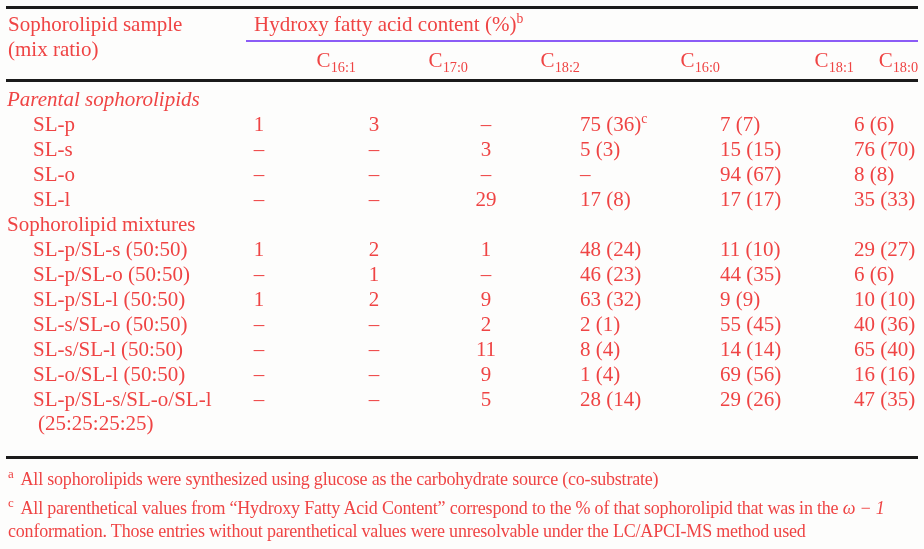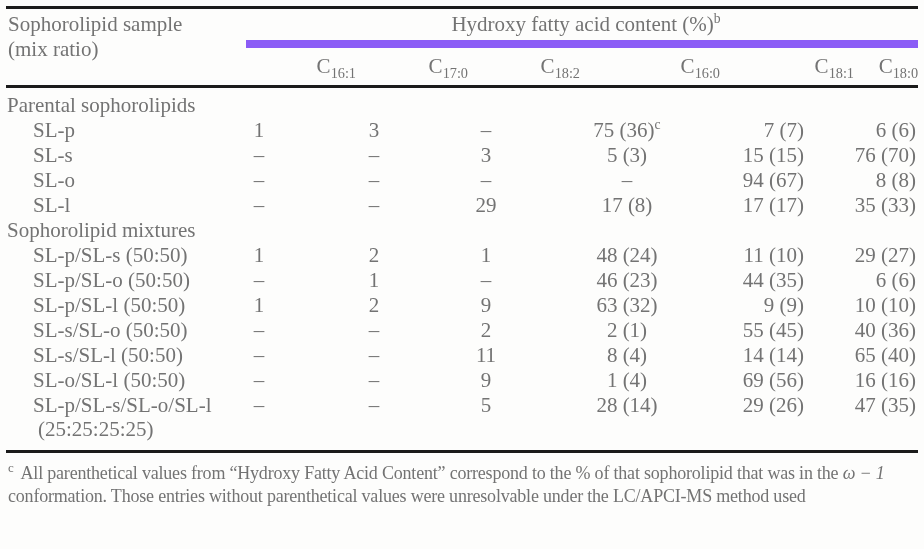--- a/index.html
+++ b/index.html
@@ -3,21 +3,21 @@
 <meta charset="utf-8">
 <style>
   html, body { margin: 0; padding: 0; background: #ffffff; }
   .page {
     position: relative;
     width: 924px;
     height: 549px;
     box-sizing: border-box;
     padding: 6px 6px 0 6px;
     background: #fdfdfc;
-    color: #737373;
+    color: #ef4444;
     font-family: "Liberation Serif", "DejaVu Serif", serif;
     font-size: 21px;
     overflow: hidden;
   }
   table.data-table {
     width: 100%;
     border-collapse: collapse;
     table-layout: fixed;
     border-top: 3px solid #1b1b1b;
     border-bottom: 3px solid #1b1b1b;
@@ -31,46 +31,46 @@
   }
   
   th.corner {
     text-align: left;
     border-bottom: 3px solid #1b1b1b;
     padding: 3px 0 0 2px;
     line-height: 25px;
   }
   th.corner .h-line { display: block; }
   th.group-th {
-    text-align: center;
-    border-bottom: 8px solid #8b5cf6;
+    text-align: left;
+    border-bottom: 2px solid #8b5cf6;
     padding: 3px 0 4px 8px;
     line-height: 24px;
   }
   tr.cols th {
     text-align: right;
     border-bottom: 3px solid #1b1b1b;
     padding: 7px 0 8px 8px;
     line-height: 22px;
   }
   sub { font-size: 0.68em; line-height: 0; }
   sup { font-size: 0.65em; line-height: 0; }
   
   tbody td { line-height: 25px; }
-  tbody tr:first-child td { padding-top: 5px; }
+  tbody tr:first-child td { padding-top: 5px; font-style: italic; }
   td.section-label { padding-left: 1px; }
   td.sample { padding-left: 27px; }
   td.sample .line2 { display: block; padding-left: 5px; line-height: 22px; }
   td.cv1 { text-align: center; padding-right: 84px; }
   td.cv2 { text-align: center; padding-right: 76px; }
   td.cv3 { text-align: center; padding-right: 76px; }
-  td.cv4 { text-align: center; padding-right: 46px; margin-top: 47px; }
-  td.cv5 { text-align: right; padding-right: 50px; }
-  td.cv6 { text-align: right; padding-right: 2px; }
-  tr.last-row td { padding-bottom: 10px; }
+  td.cv4 { text-align: left; padding-right: 46px; margin-top: 47px; }
+  td.cv5 { text-align: left; padding-right: 50px; }
+  td.cv6 { text-align: left; padding-right: 2px; }
+  tr.last-row td { padding-bottom: 22px; }
   
   .footnotes {
     margin-top: 9px;
     font-size: 18px;
     letter-spacing: -0.2px;
     line-height: 23px;
     padding-left: 2px;
   }
   .footnote { margin-bottom: 6px; }
   .footnote .fn-marker {
@@ -237,18 +237,21 @@
         <td class="cv4">28 (14)</td>
         <td class="cv5">29 (26)</td>
         <td class="cv6">47 (35)</td>
       </tr>
 
     </tbody>
   </table>
 
   <div class="footnotes">
     <div class="footnote">
+      <span class="fn-marker">a</span><span>All sophorolipids were synthesized using glucose as the carbohydrate source (co-substrate)</span>
+    </div>
+    <div class="footnote">
       <span class="fn-marker">c</span><span>All parenthetical values from “Hydroxy Fatty Acid Content” correspond to the % of that sophorolipid that was in the </span><span class="fn-omega">ω − 1</span>
       <span class="fn-cont">conformation. Those entries without parenthetical values were unresolvable under the LC/APCI-MS method used</span>
     </div>
   </div>
 
 </div>
 
 </body></html>

